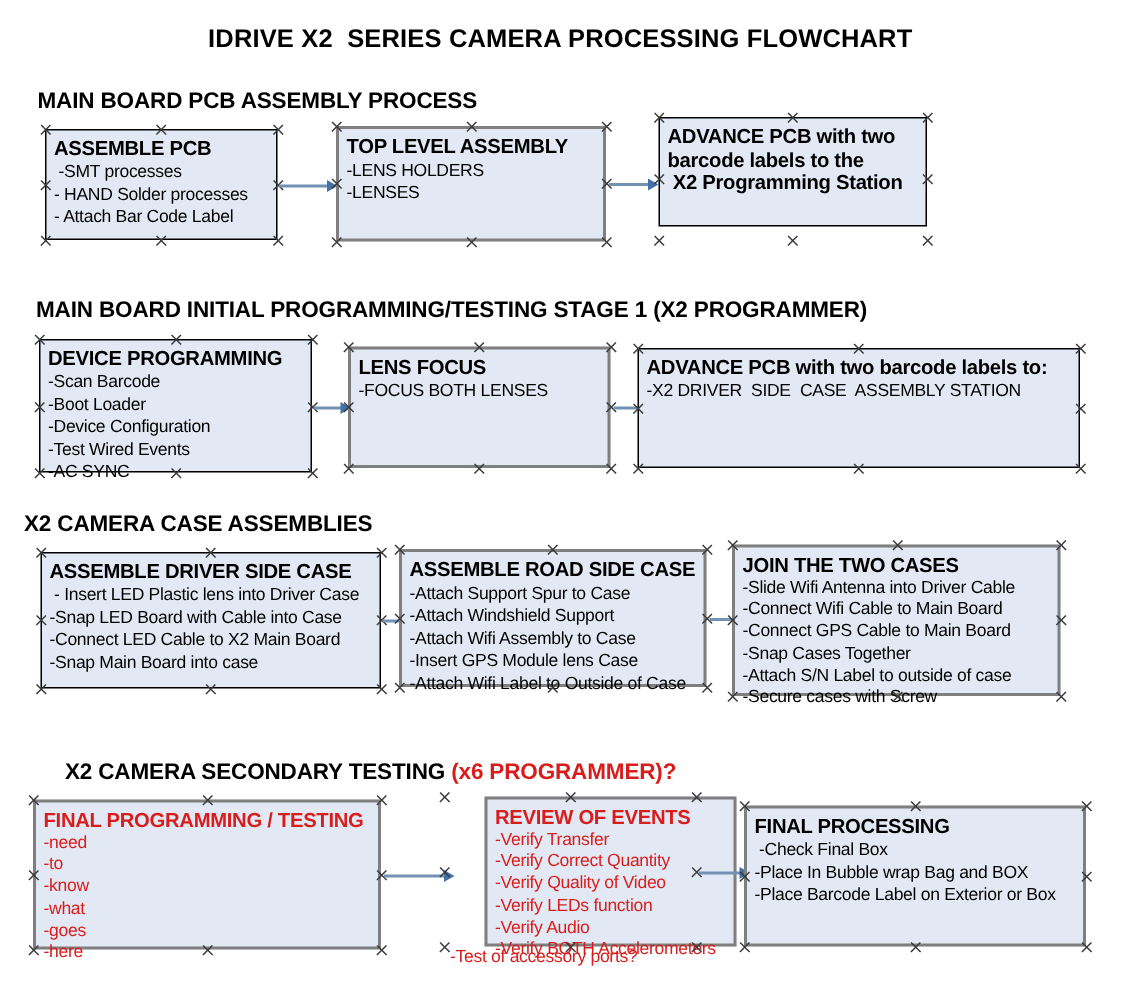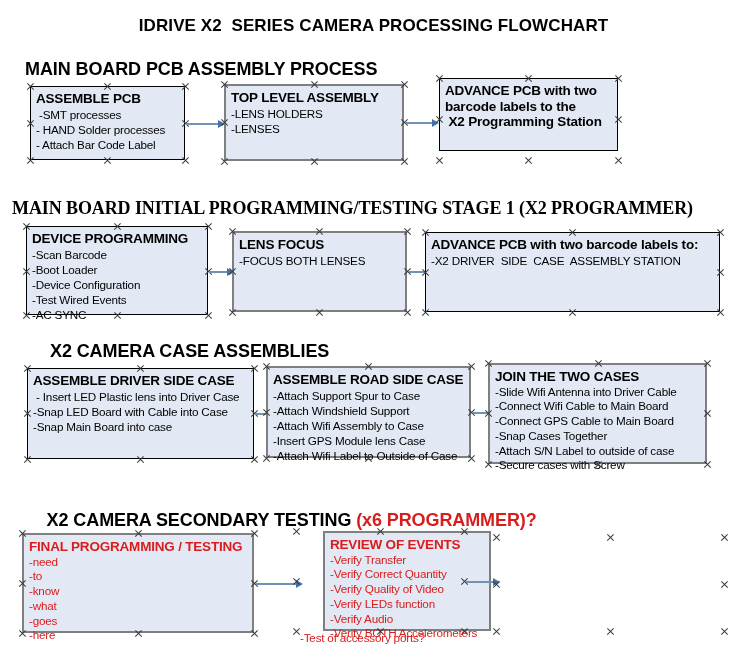--- a/index.html
+++ b/index.html
@@ -30,21 +30,21 @@
     width: 747px;
     text-align: center;
     font-size: 17px;
     font-weight: bold;
     letter-spacing: 0.1px;
     white-space: pre;
   }
   
   .section-heading {
     position: absolute;
-    font-size: 18px;
+    font-size: 15px;
     font-weight: bold;
     white-space: pre;
     letter-spacing: -0.1px;
     text-align: center;
   }
   .section-heading .red-note {
     color: #d81d1d;
   }
   
   .fc-box {
@@ -178,21 +178,21 @@
   </div>
   <div class="handle" style="left:439px; top:78px;"></div>
   <div class="handle" style="left:528px; top:78px;"></div>
   <div class="handle" style="left:618px; top:78px;"></div>
   <div class="handle" style="left:439px; top:119px;"></div>
   <div class="handle" style="left:618px; top:119px;"></div>
   <div class="handle" style="left:439px; top:160px;"></div>
   <div class="handle" style="left:528px; top:160px;"></div>
   <div class="handle" style="left:618px; top:160px;"></div>
 
-  <div class="section-heading" style="left:12px; top:198px;font-family:Liberation Serif, serif;">MAIN BOARD INITIAL PROGRAMMING/TESTING STAGE 1 (X2 PROGRAMMER)</div>
+  <div class="section-heading" style="left:24px; top:198px;">MAIN BOARD INITIAL PROGRAMMING/TESTING STAGE 1 (X2 PROGRAMMER)</div>
 
   <div class="fc-box" style="left:26px; top:226px; width:182px; height:89px;">
     <div class="box-title">DEVICE PROGRAMMING</div>
     <div class="box-line">-Scan Barcode</div>
     <div class="box-line">-Boot Loader</div>
     <div class="box-line">-Device Configuration</div>
     <div class="box-line">-Test Wired Events</div>
     <div class="box-line">-AC SYNC</div>
   </div>
   <div class="handle" style="left:26px; top:226px;"></div>
@@ -233,26 +233,27 @@
   </div>
   <div class="handle" style="left:425px; top:232px;"></div>
   <div class="handle" style="left:572px; top:232px;"></div>
   <div class="handle" style="left:720px; top:232px;"></div>
   <div class="handle" style="left:425px; top:272px;"></div>
   <div class="handle" style="left:720px; top:272px;"></div>
   <div class="handle" style="left:425px; top:312px;"></div>
   <div class="handle" style="left:572px; top:312px;"></div>
   <div class="handle" style="left:720px; top:312px;"></div>
 
-  <div class="section-heading" style="left:50px; top:341px;">X2 CAMERA CASE ASSEMBLIES</div>
+  <div class="section-heading" style="left:16px; top:341px;">X2 CAMERA CASE ASSEMBLIES</div>
 
   <div class="fc-box" style="left:27px; top:368px; width:227px; height:91px;">
     <div class="box-title">ASSEMBLE DRIVER SIDE CASE</div>
     <div class="box-line"> - Insert LED Plastic lens into Driver Case</div>
     <div class="box-line">-Snap LED Board with Cable into Case</div>
+    <div class="box-line">-Connect LED Cable to X2 Main Board</div>
     <div class="box-line">-Snap Main Board into case</div>
   </div>
   <div class="handle" style="left:27px; top:368px;"></div>
   <div class="handle" style="left:140px; top:368px;"></div>
   <div class="handle" style="left:254px; top:368px;"></div>
   <div class="handle" style="left:27px; top:413px;"></div>
   <div class="handle" style="left:254px; top:413px;"></div>
   <div class="handle" style="left:27px; top:459px;"></div>
   <div class="handle" style="left:140px; top:459px;"></div>
   <div class="handle" style="left:254px; top:459px;"></div>
@@ -346,20 +347,26 @@
   <div class="handle" style="left:464px; top:581px;"></div>
   <div class="handle" style="left:296px; top:631px;"></div>
   <div class="handle" style="left:380px; top:631px;"></div>
   <div class="handle" style="left:464px; top:631px;"></div>
 
   <div class="connector" style="left:466px; top:581px; width:35px;">
     <div class="shaft" style="width:28px;"></div>
     <div class="head" style="left:27px;"></div>
   </div>
 
+  <div class="fc-box grey-border" style="left:496px; top:537px; width:228px; height:94px;">
+    <div class="box-title">FINAL PROCESSING</div>
+    <div class="box-line"> -Check Final Box</div>
+    <div class="box-line">-Place In Bubble wrap Bag and BOX</div>
+    <div class="box-line">-Place Barcode Label on Exterior or Box</div>
+  </div>
   <div class="handle" style="left:496px; top:537px;"></div>
   <div class="handle" style="left:610px; top:537px;"></div>
   <div class="handle" style="left:724px; top:537px;"></div>
   <div class="handle" style="left:496px; top:584px;"></div>
   <div class="handle" style="left:724px; top:584px;"></div>
   <div class="handle" style="left:496px; top:631px;"></div>
   <div class="handle" style="left:610px; top:631px;"></div>
   <div class="handle" style="left:724px; top:631px;"></div>
 
 </div>

